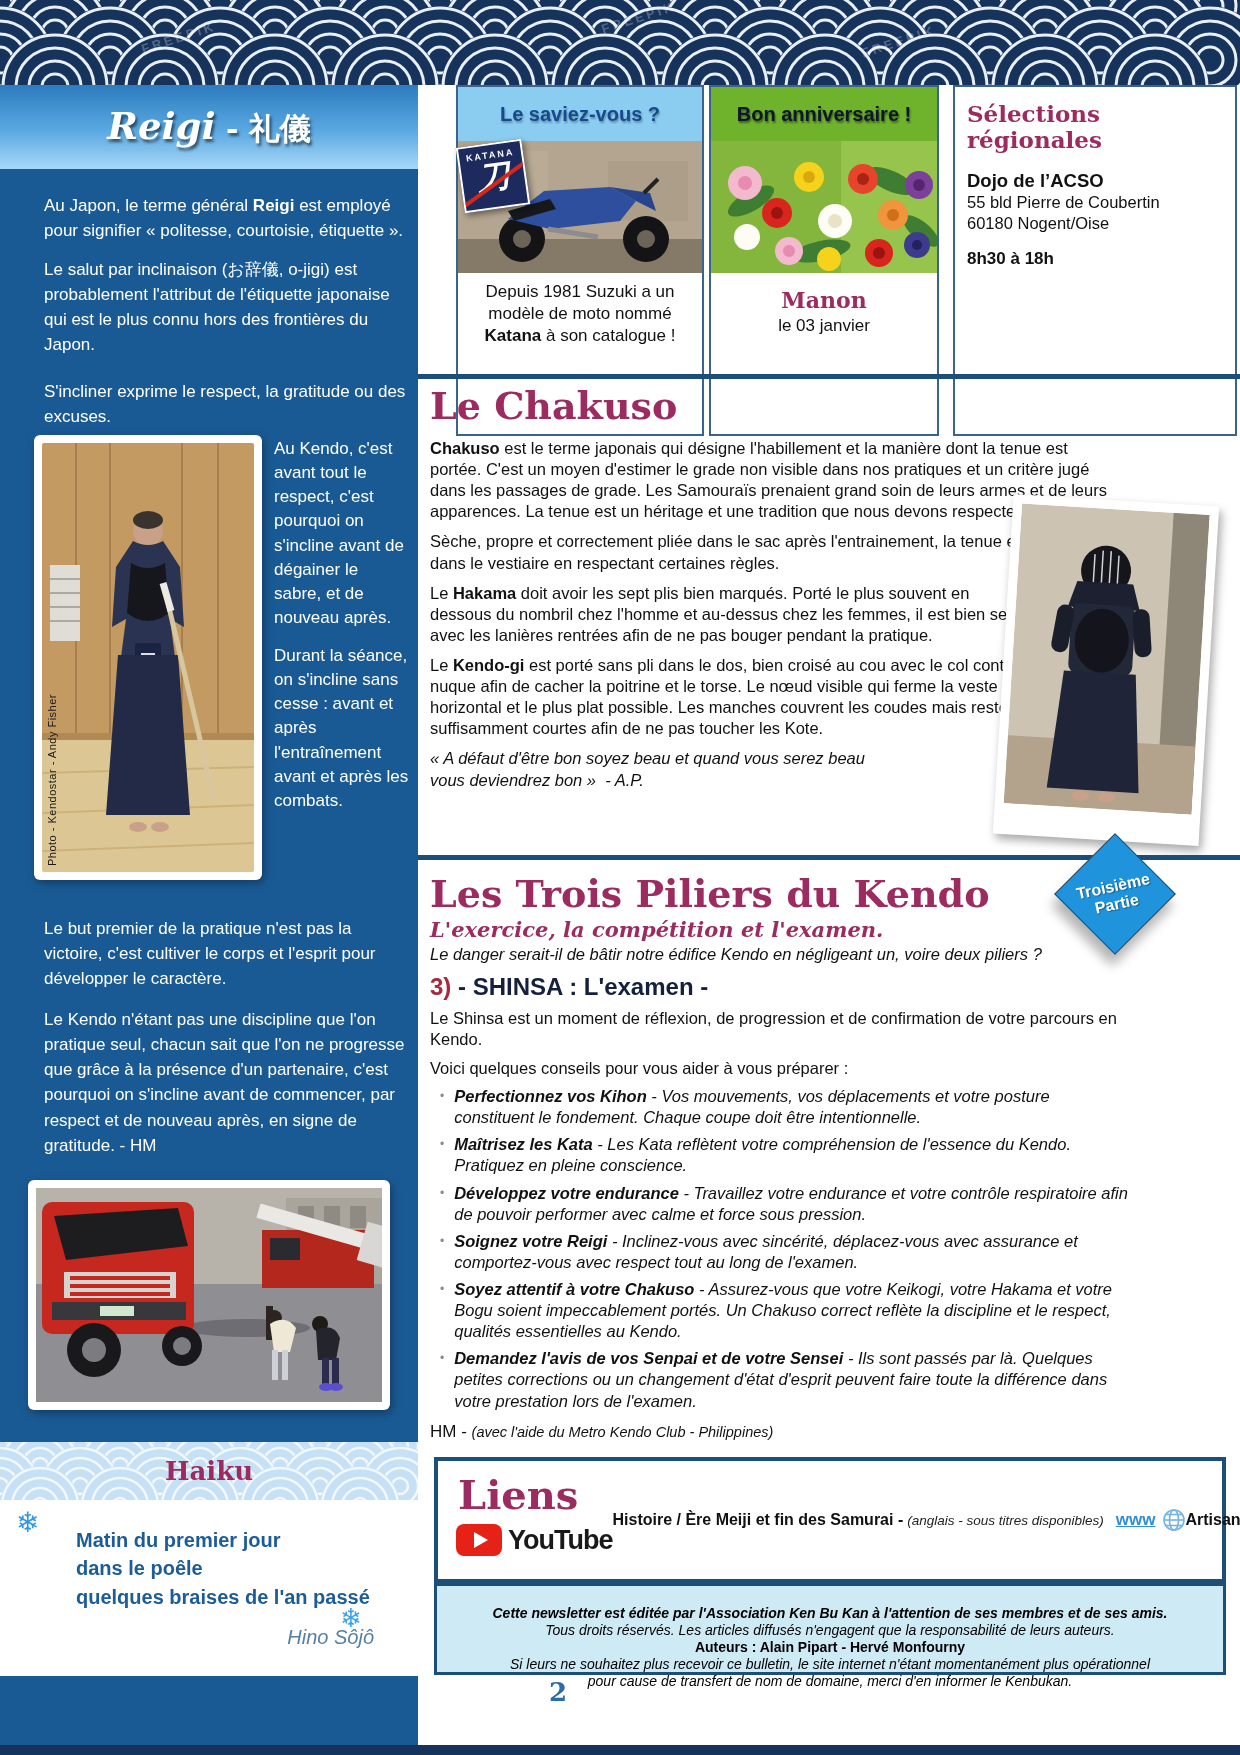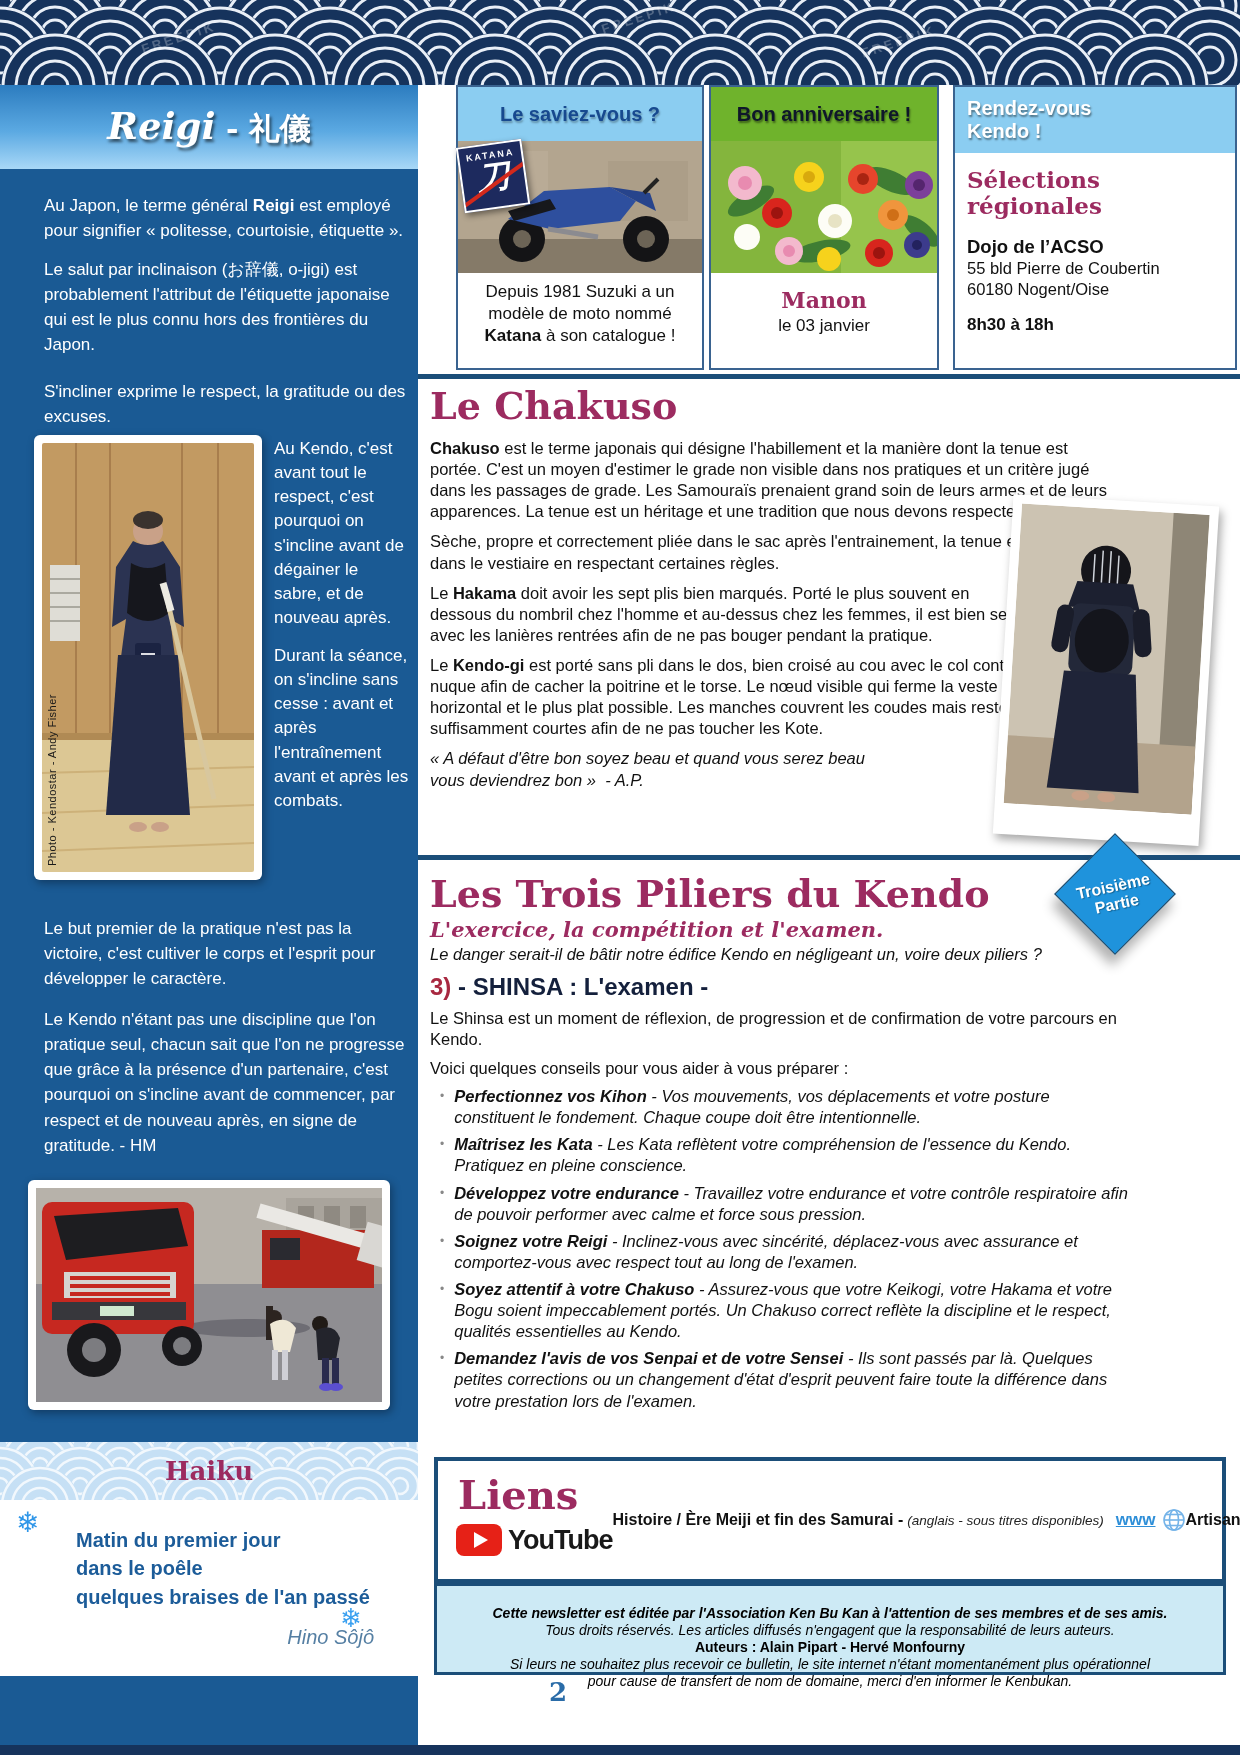--- a/index.html
+++ b/index.html
@@ -56,21 +56,21 @@
   .sb-bottom-snow1 { position:absolute; left:340px; top:1518px; font-size:26px; color:#3aa0f0; }
   .sb-bottom-snow2 { position:absolute; left:368px; top:1505px; font-size:38px; color:#fff; }
 
   
   .main { position:absolute; left:418px; top:85px; width:822px; height:1660px; background:#fff; }
 
   .rule { position:absolute; left:0; width:822px; height:5px; background:#1b4e79; }
   .rule1 { top:289px; } .rule2 { top:770px; }
 
   
-  .ibox { position:absolute; top:0; height:285px; border:2px solid #3a6390; background:#fff; overflow:visible; }
+  .ibox { position:absolute; top:0; height:351px; border:2px solid #3a6390; background:#fff; overflow:visible; }
   .ibox1 { left:38px; width:248px; } .ibox2 { left:291px; width:230px; } .ibox3 { left:535px; width:284px; }
   .ibox header { display:flex; flex-direction:column; justify-content:center; align-items:center;
     font-weight:bold; font-size:20px; }
   .ibox1 header { height:54px; background:#8bcdf1; color:#17498f; text-shadow:1px 2px 2px rgba(0,0,0,.3); }
   .ibox2 header { height:54px; background:#6fb32c; color:#0f172a; text-shadow:1px 2px 2px rgba(0,0,0,.45); }
   .ibox3 header { height:66px; background:#8bcdf1; color:#fff; text-shadow:1px 2px 2px rgba(0,0,0,.45);
     align-items:flex-start; padding-left:12px; line-height:1.15; }
   .ibox .imgbox { position:relative; height:132px; overflow:visible; }
   .ibox1 .cap { text-align:center; font-size:17px; line-height:1.3; padding-top:8px; color:#111; }
   .ibox2 .who { text-align:center; color:#111; }
@@ -463,24 +463,20 @@
           </g>
         </svg>
       </div>
       <div class="who">
         <div class="bd-name">Manon</div>
         <div class="bd-date">le 03 janvier</div>
       </div>
     </section>
 
     <section class="ibox ibox3">
-      <header>
-        <div>Rendez-vous</div>
-        <div>Kendo !</div>
-      </header>
       <div class="body3">
         <div class="sel-title">Sélections régionales</div>
         <div class="venue">Dojo de l’ACSO</div>
         <div class="addr">55 bld Pierre de Coubertin</div>
         <div class="addr">60180 Nogent/Oise</div>
         <div class="hours">8h30 à 18h</div>
       </div>
 
     </section>
 
@@ -553,20 +549,21 @@
           </div>
         <div class="bitem">
             <span class="bdot">•</span>
             <span><b>Soyez attentif à votre Chakuso</b><span class="btxt"> - Assurez-vous que votre Keikogi, votre Hakama et votre Bogu soient impeccablement portés. Un Chakuso correct reflète la discipline et le respect, qualités essentielles au Kendo.</span></span>
           </div>
         <div class="bitem">
             <span class="bdot">•</span>
             <span><b>Demandez l'avis de vos Senpai et de votre Sensei</b><span class="btxt"> - Ils sont passés par là. Quelques petites corrections ou un changement d'état d'esprit peuvent faire toute la différence dans votre prestation lors de l'examen.</span></span>
           </div>
       </div>
+      <p class="signoff"><span>HM - </span><i>(avec l'aide du Metro Kendo Club - Philippines)</i></p>
     </section>
 
     <section class="links-box">
       <div class="links-left">
         <h1>Liens</h1>
         <div class="yt">
           <span class="yt-badge">
               <span class="yt-tri"></span>
             </span>
           <span class="yt-word">YouTube</span>

